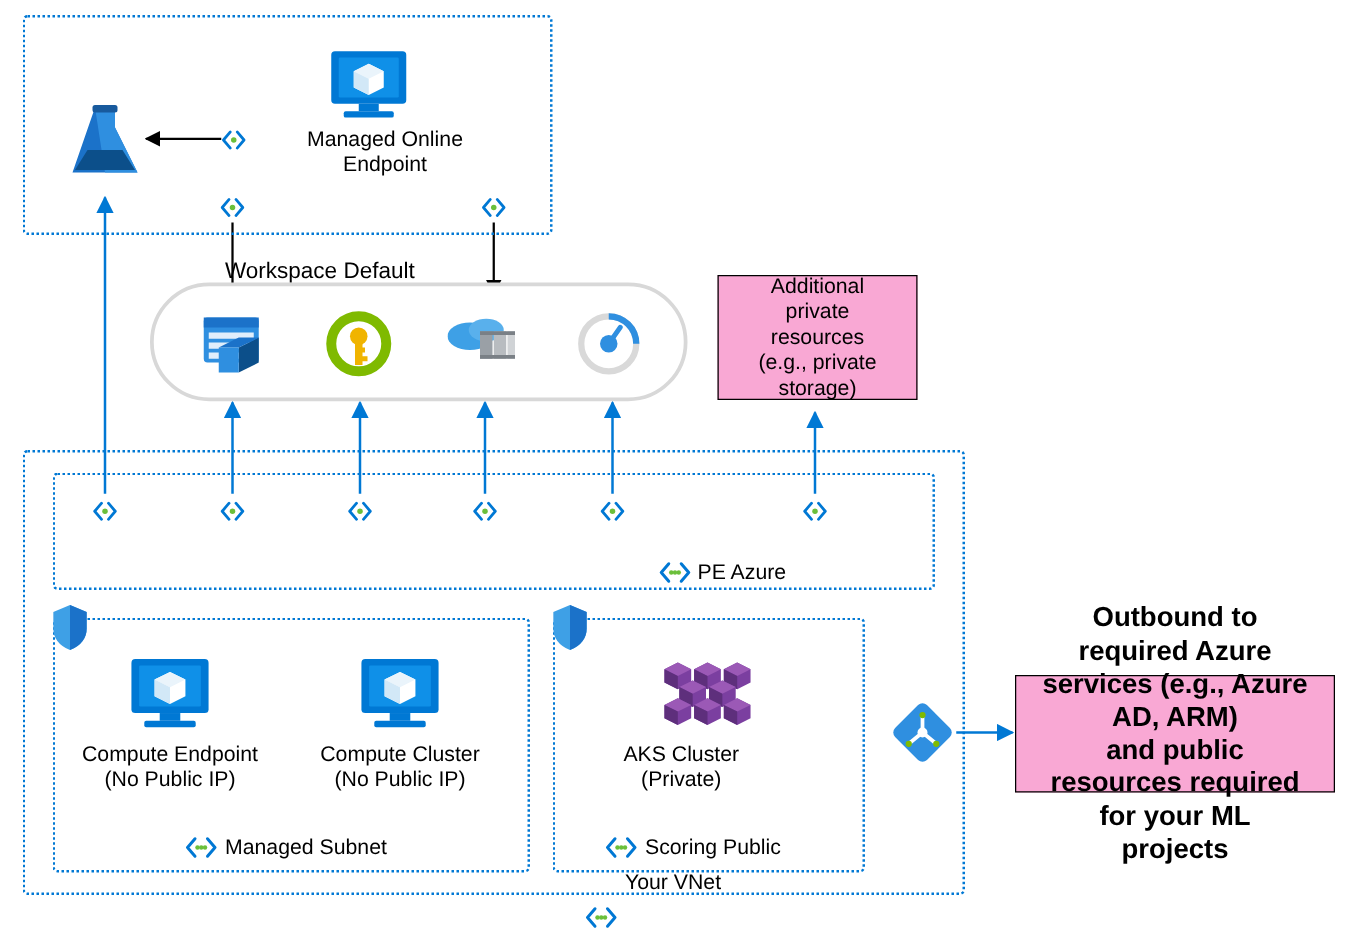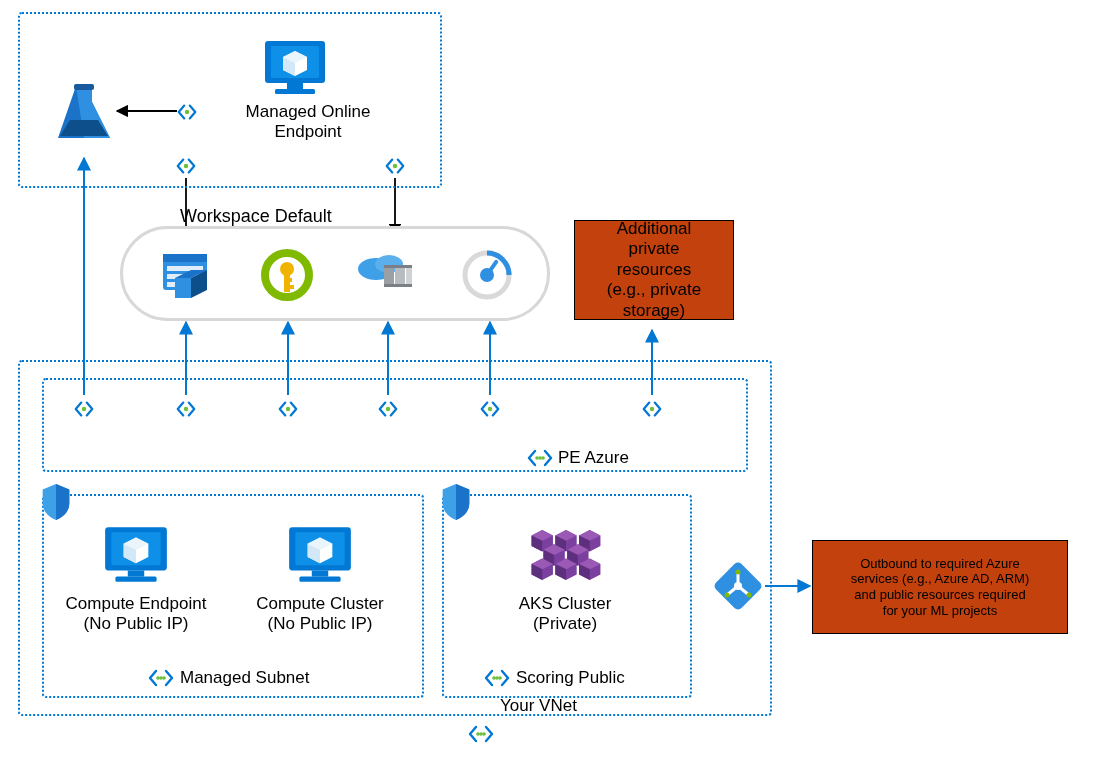--- a/index.html
+++ b/index.html
@@ -19,21 +19,21 @@
   }
   .rounded-pill {
     position: absolute;
     border: 3px solid #d8d8d8;
     border-radius: 48px;
     background: #fff;
   }
   .solid-box {
     position: absolute;
     border: 1.5px solid #000;
-    background: #c2410c;
+    background: #f9a8d4;
     text-align: center;
     display: flex;
     align-items: center;
     justify-content: center;
     padding: 21px;
   }
   .label {
     position: absolute;
     font-size: 17px;
     color: #000;
@@ -340,21 +340,21 @@
     <svg viewBox="-16 -18 32 42" width="32" height="40">
       <use href="#shield-g"></use>
     </svg>
   </div>
 
 <div class="icon-wrap" style="left:528px; top:524px; width:76px; height:62px;">
     <svg viewBox="-32 -24 64 48" width="76" height="62">
       <use href="#aks-g"></use>
     </svg>
   </div>
-<div class="label" style="left:490px; top:594px; width:150px;">AKS Cluster
+<div class="label" style="left:470px; top:594px; width:150px;">AKS Cluster
 (Private)</div>
 
 <div class="icon-wrap" style="left:484px; top:668px; width:26px; height:20px;">
     <svg viewBox="-13 -10 26 20" width="26" height="20">
       <use href="#hcm-icon"></use>
     </svg>
   </div>
 <div class="label" style="left:516px; top:668px;">Scoring Public</div>
 
 <div class="icon-wrap" style="left:468px; top:724px; width:26px; height:20px;">
@@ -364,17 +364,17 @@
   </div>
 <div class="label" style="left:500px; top:696px;">Your VNet</div>
 
 <div class="icon-wrap" style="left:712px; top:560px; width:52px; height:52px;">
     <svg viewBox="-26 -26 52 52" width="52" height="52">
       <use href="#lb-g"></use>
     </svg>
   </div>
 
 <div class="solid-box" style="left:812px; top:540px; width:256px; height:94px;">
-  <span class="label" style="position:static; font-size:13px;">Outbound to required Azure
+  <span class="label" style="position:static; font-size:22px;font-weight:bold;">Outbound to required Azure
 services (e.g., Azure AD, ARM)
 and public resources required
 for your ML projects</span>
 </div>
 
 </body></html>

